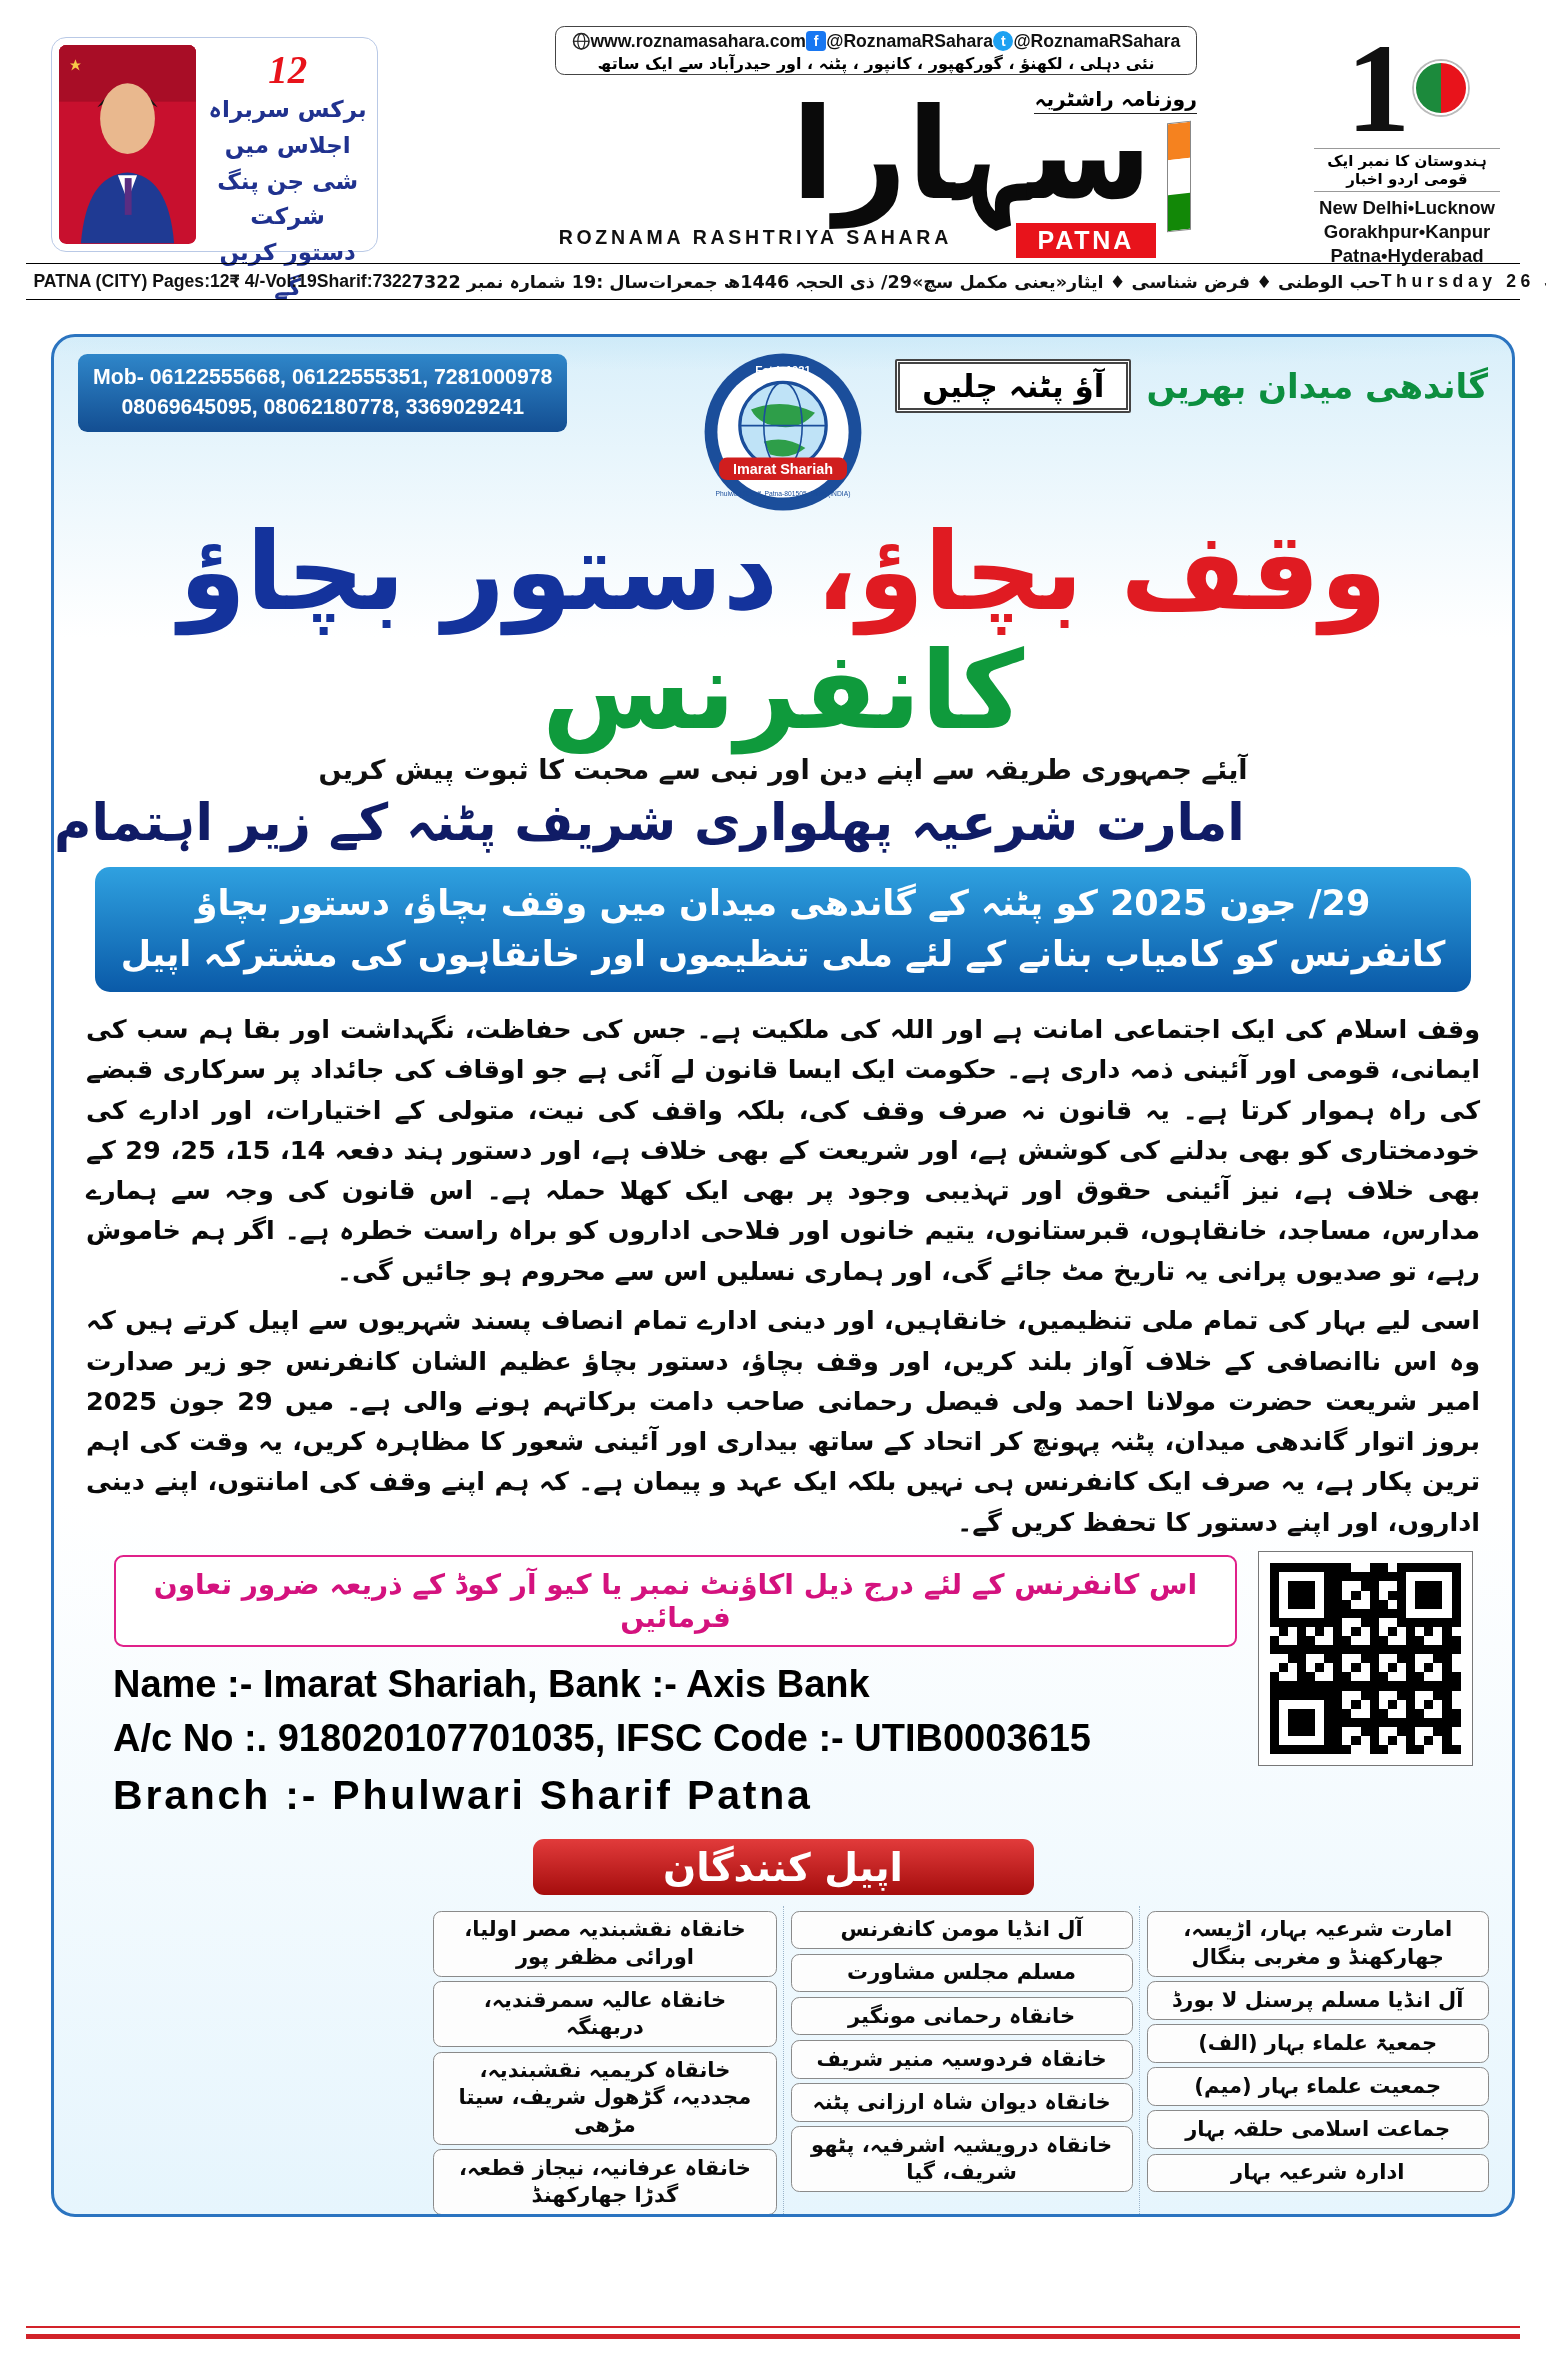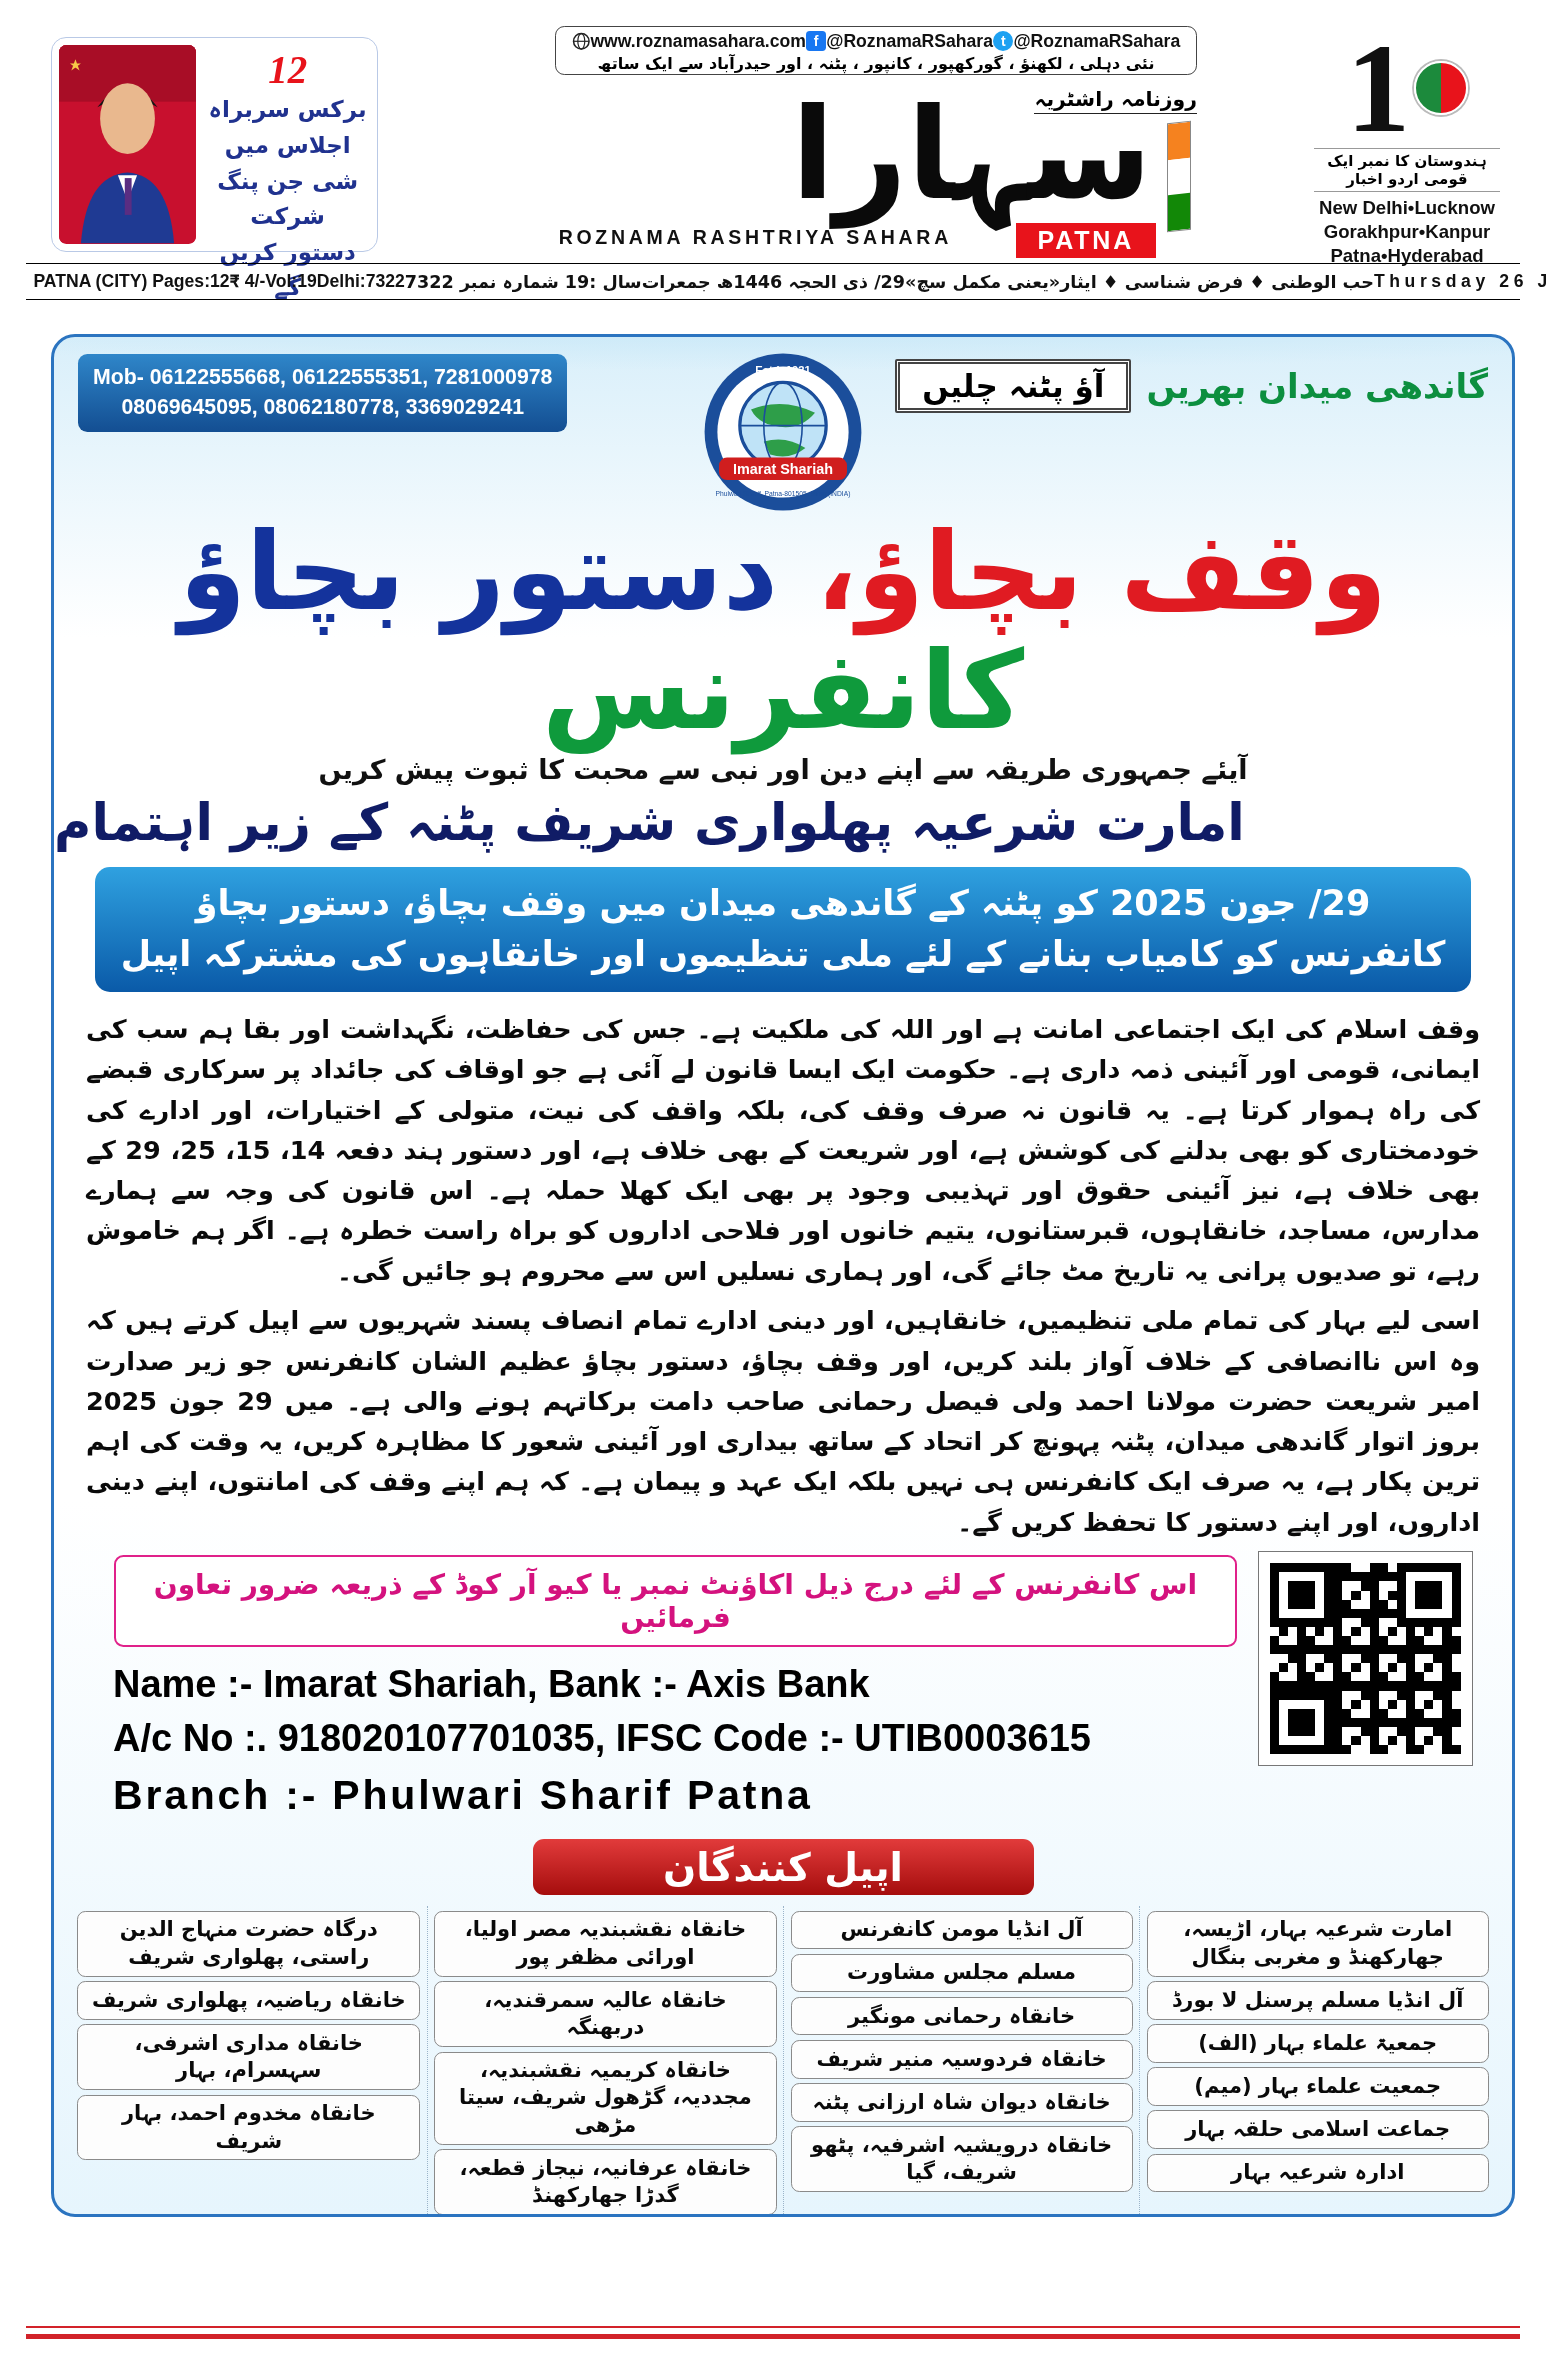--- a/index.html
+++ b/index.html
@@ -166,21 +166,21 @@
       <div>New Delhi•Lucknow</div>
       <div>Gorakhpur•Kanpur</div>
       <div>Patna•Hyderabad</div>
     </div>
   </div>
 
   <div class="dateline">
     <span>PATNA (CITY)  Pages:12</span>
     <span>₹ 4/-</span>
     <span>Vol:19</span>
-    <span>Delhi:7322</span>
+    <span>Sharif:7322</span>
     <span class="urdu">سال :19  شمارہ نمبر 7322</span>
     <span class="urdu">29/ ذی الحجہ 1446ھ جمعرات</span>
     <span class="urdu">«یعنی مکمل سچ»</span>
     <span class="urdu">حب الوطنی ♦ فرض شناسی ♦ ایثار</span>
     <span class="date-en">Thursday 26 June 2025</span>
   </div>
 
   <section class="ad">
 
     <div class="ad-top">
@@ -699,26 +699,20 @@
           <div class="name-item">خانقاہ فردوسیہ منیر شریف</div>
           <div class="name-item">خانقاہ دیوان شاہ ارزانی پٹنہ</div>
           <div class="name-item">خانقاہ درویشیہ اشرفیہ، پٹھو شریف، گیا</div>
         </div>
       <div class="name-col">
           <div class="name-item">خانقاہ نقشبندیہ مصر اولیا، اورائی مظفر پور</div>
           <div class="name-item">خانقاہ عالیہ سمرقندیہ، دربھنگہ</div>
           <div class="name-item">خانقاہ کریمیہ نقشبندیہ، مجددیہ، گڑھول شریف، سیتا مڑھی</div>
           <div class="name-item">خانقاہ عرفانیہ، نیجاز قطعہ، گدڑا جھارکھنڈ</div>
         </div>
-      <div class="name-col">
-          <div class="name-item">درگاہ حضرت منہاج الدین راستی، پھلواری شریف</div>
-          <div class="name-item">خانقاہ ریاضیہ، پھلواری شریف</div>
-          <div class="name-item">خانقاہ مداری اشرفی، سہسرام، بہار</div>
-          <div class="name-item">خانقاہ مخدوم احمد، بہار شریف</div>
-        </div>
     </div>
 
   </section>
 
   <div class="bottom-rule2"></div>
   <div class="bottom-rule"></div>
 </div>
 
 
 </body></html>

